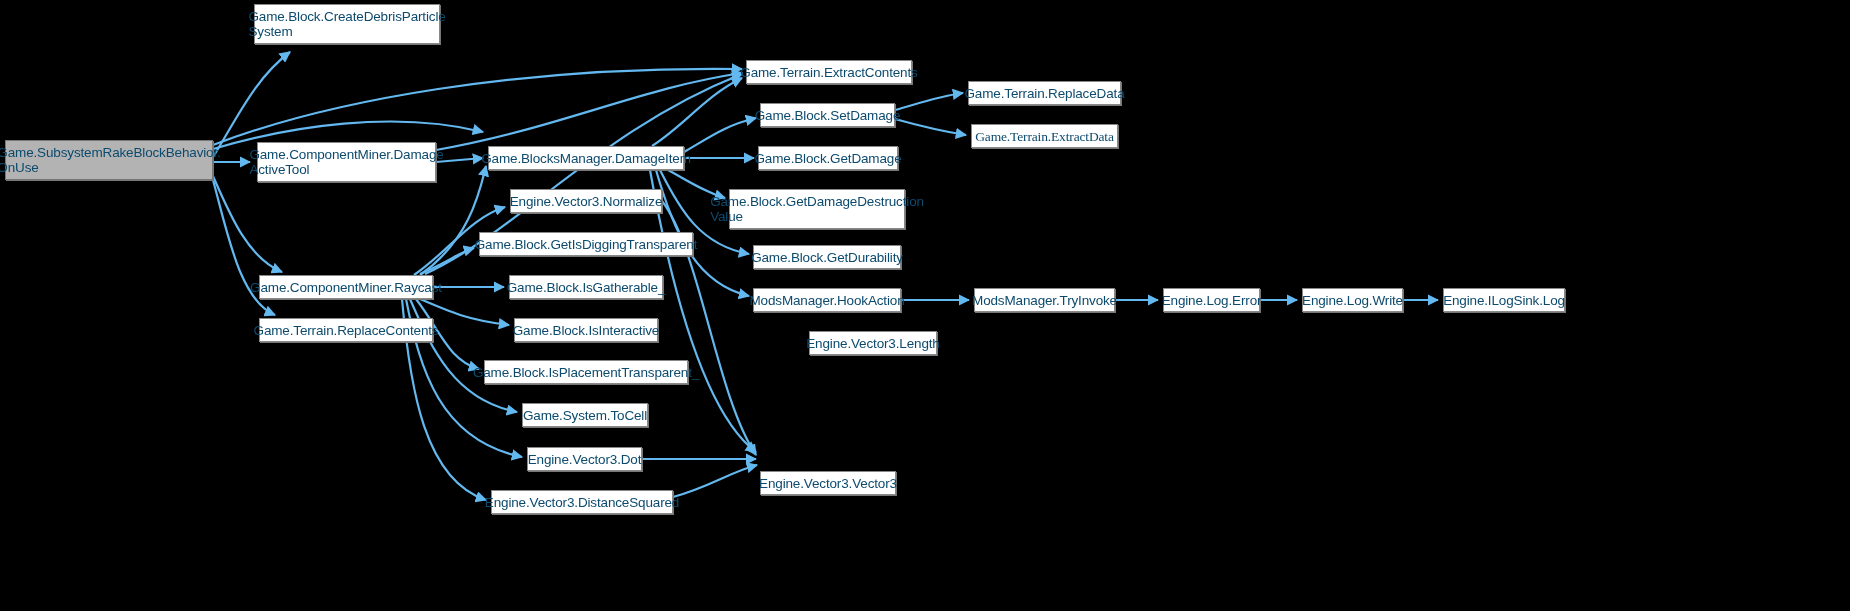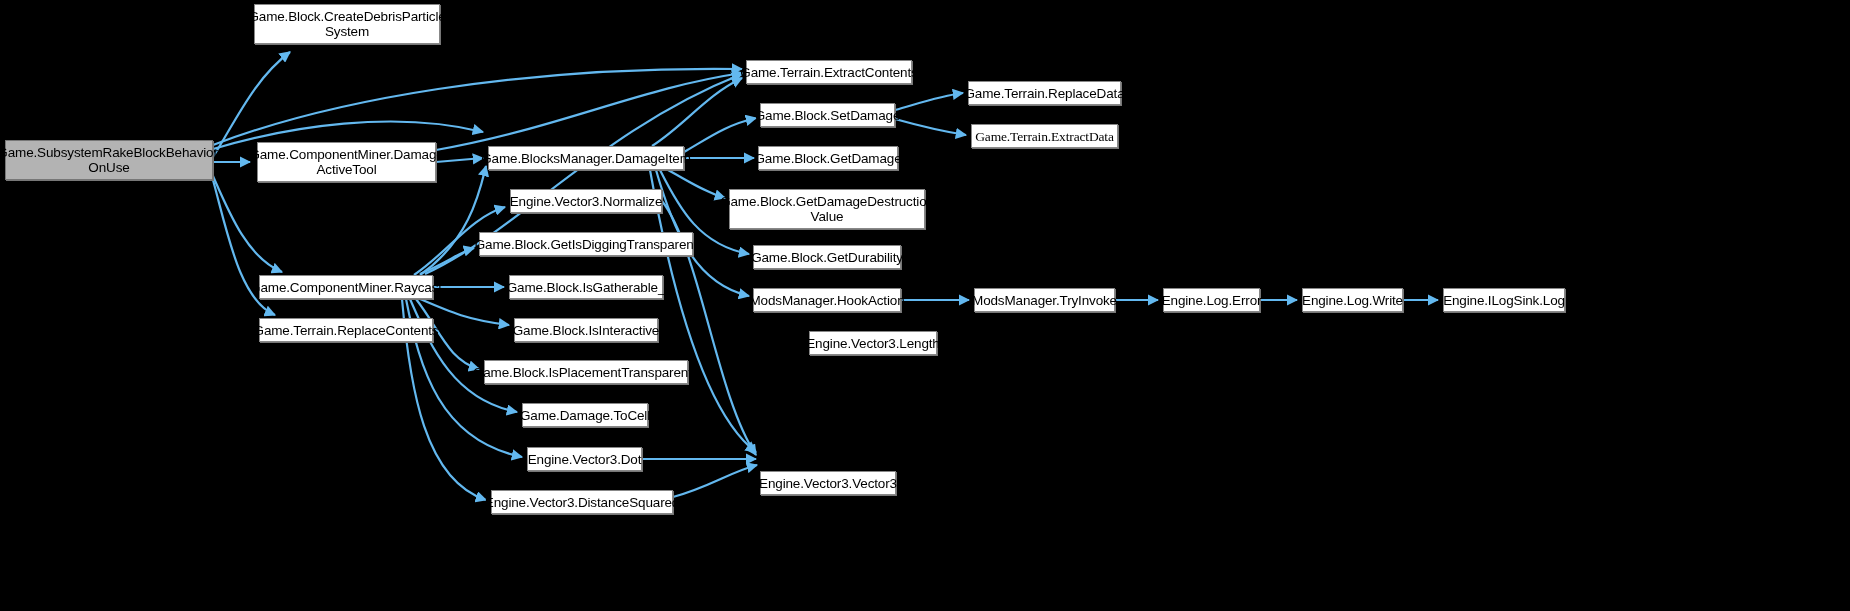--- a/index.html
+++ b/index.html
@@ -24,22 +24,21 @@
   }
   .node {
     position: absolute;
     box-sizing: border-box;
     background: #ffffff;
     border: 1px solid #888888;
     box-shadow: 1px 1px 0 0 #777777;
     display: flex;
     align-items: center;
     justify-content: center;
-    text-align: center;
-    color: #000000;
+    color: #0c4a6e;
     font-size: 13.5px;
     line-height: 15px;
     letter-spacing: -0.15px;
     padding: 0 4px;
     white-space: pre-line;
     cursor: pointer;
   }
   .node.root {
     background: #b3b3b3;
     border: 1px solid #777777;
@@ -100,27 +99,27 @@
       <div class="node" style="left: 257px; top: 142px; width: 179px; height: 40px;">Game.ComponentMiner.Damage
 ActiveTool</div>
       <div class="node" style="left: 259px; top: 275px; width: 174px; height: 24px;">Game.ComponentMiner.Raycast</div>
       <div class="node" style="left: 259px; top: 318px; width: 174px; height: 24px;">Game.Terrain.ReplaceContents</div>
       <div class="node" style="left: 488px; top: 146px; width: 196px; height: 24px;">Game.BlocksManager.DamageItem</div>
       <div class="node" style="left: 510px; top: 189px; width: 152px; height: 24px;">Engine.Vector3.Normalize</div>
       <div class="node" style="left: 479px; top: 232px; width: 214px; height: 24px;">Game.Block.GetIsDiggingTransparent</div>
       <div class="node" style="left: 509px; top: 275px; width: 154px; height: 24px;">Game.Block.IsGatherable_</div>
       <div class="node" style="left: 514px; top: 318px; width: 144px; height: 24px;">Game.Block.IsInteractive</div>
       <div class="node" style="left: 484px; top: 360px; width: 204px; height: 24px;">Game.Block.IsPlacementTransparent_</div>
-      <div class="node" style="left: 522px; top: 403px; width: 126px; height: 24px;">Game.Damage.ToCell</div>
+      <div class="node" style="left: 522px; top: 403px; width: 126px; height: 24px;">Game.System.ToCell</div>
       <div class="node" style="left: 527px; top: 447px; width: 115px; height: 24px;">Engine.Vector3.Dot</div>
       <div class="node" style="left: 491px; top: 490px; width: 182px; height: 24px;">Engine.Vector3.DistanceSquared</div>
       <div class="node" style="left: 746px; top: 60px; width: 166px; height: 24px;">Game.Terrain.ExtractContents</div>
       <div class="node" style="left: 760px; top: 103px; width: 135px; height: 24px;">Game.Block.SetDamage</div>
       <div class="node" style="left: 758px; top: 146px; width: 140px; height: 24px;">Game.Block.GetDamage</div>
-      <div class="node" style="left: 729px; top: 189px; width: 196px; height: 40px;">Game.Block.GetDamageDestruction
+      <div class="node" style="left: 729px; top: 189px; width: 176px; height: 40px;">Game.Block.GetDamageDestruction
 Value</div>
       <div class="node" style="left: 753px; top: 245px; width: 148px; height: 24px;">Game.Block.GetDurability</div>
       <div class="node" style="left: 753px; top: 288px; width: 148px; height: 24px;">ModsManager.HookAction</div>
       <div class="node" style="left: 761px; top: 331px; width: 128px; height: 24px; margin-left: 48px;">Engine.Vector3.Length</div>
       <div class="node" style="left: 760px; top: 447px; width: 136px; height: 24px; margin-top: 24px;">Engine.Vector3.Vector3</div>
       <div class="node" style="left: 968px; top: 81px; width: 153px; height: 24px;">Game.Terrain.ReplaceData</div>
       <div class="node" style="left: 971px; top: 124px; width: 147px; height: 24px; font-family: Liberation Serif, serif;">Game.Terrain.ExtractData</div>
       <div class="node" style="left: 974px; top: 288px; width: 141px; height: 24px;">ModsManager.TryInvoke</div>
       <div class="node" style="left: 1163px; top: 288px; width: 97px; height: 24px;">Engine.Log.Error</div>
       <div class="node" style="left: 1302px; top: 288px; width: 101px; height: 24px;">Engine.Log.Write</div>

